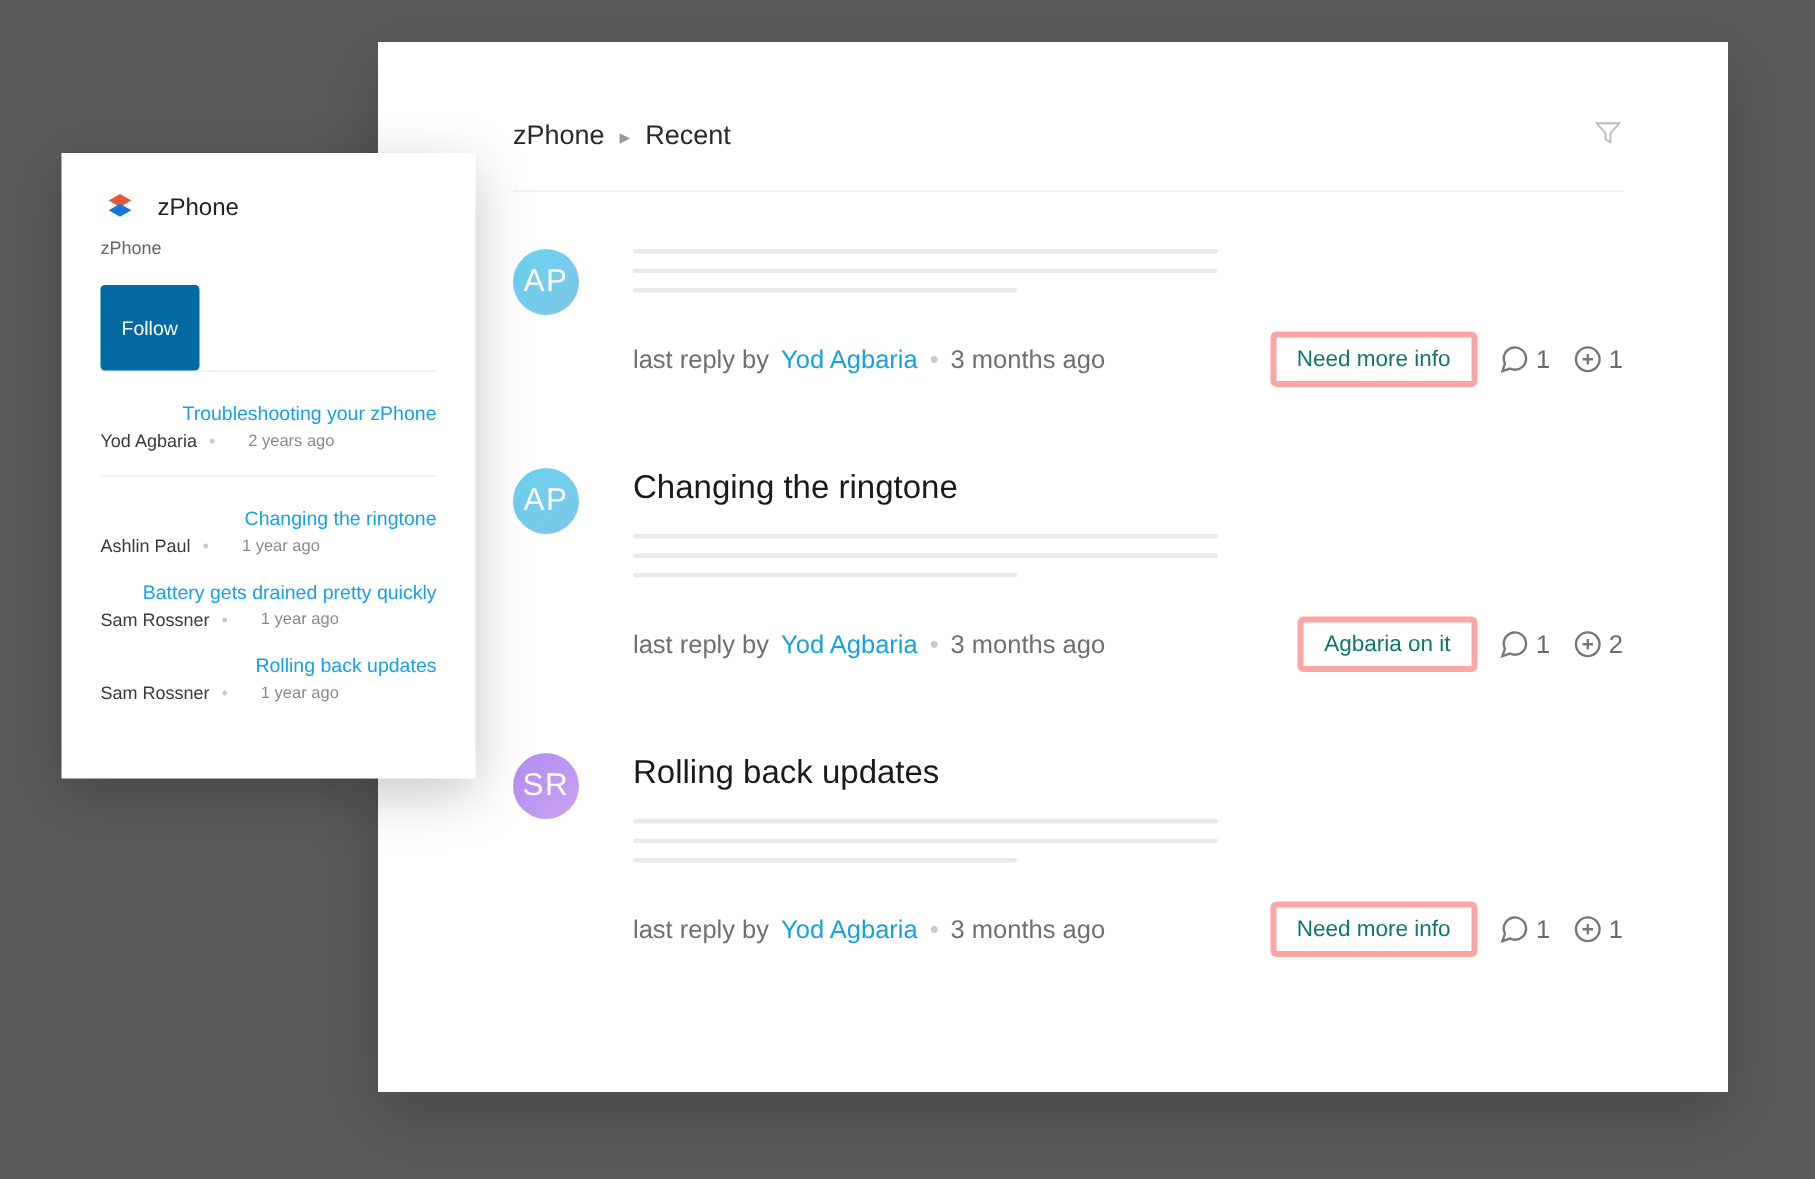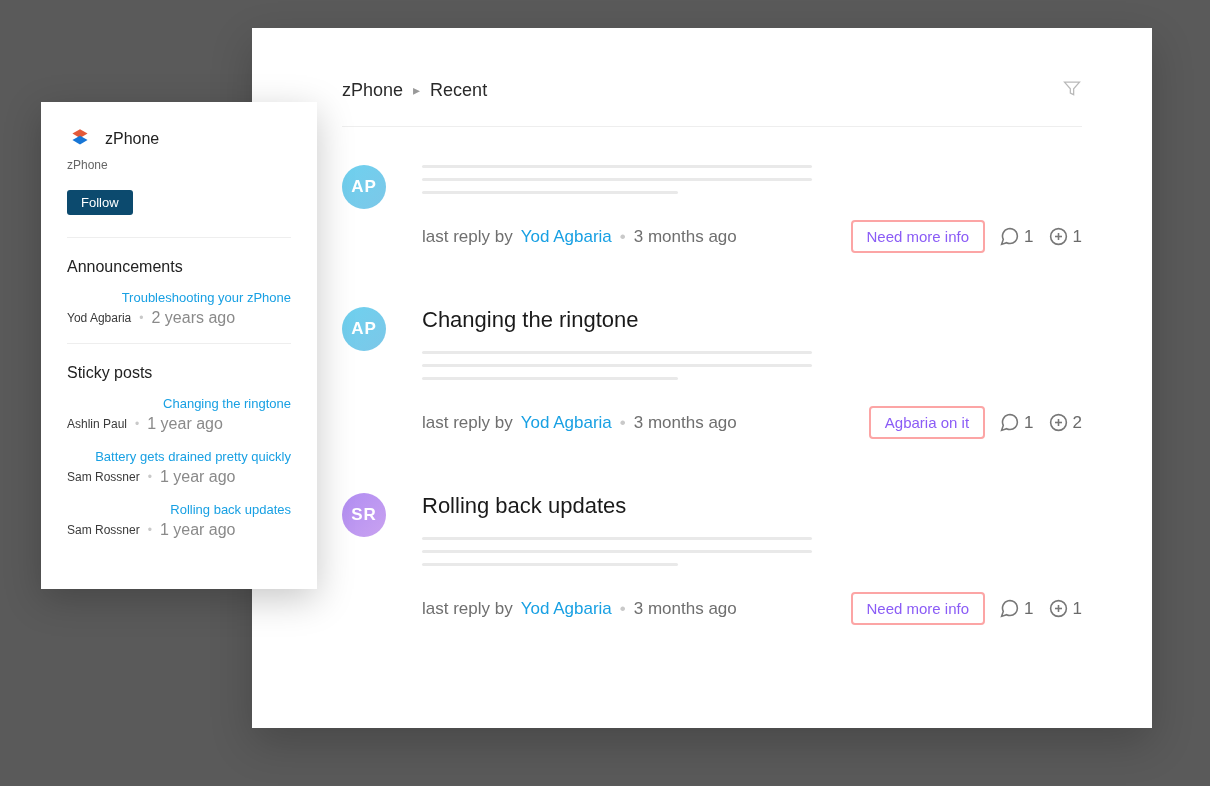--- a/index.html
+++ b/index.html
@@ -48,22 +48,22 @@
     margin-bottom: 54px;
   }
   .avatar {
     width: 44px;
     height: 44px;
     border-radius: 50%;
     display: flex;
     align-items: center;
     justify-content: center;
     color: #fff;
-    font-size: 17px;
-    font-weight: 700;
+    font-size: 21px;
+    font-weight: 400;
     letter-spacing: 1px;
     flex-shrink: 0;
   }
   .avatar.blue { background: linear-gradient(135deg, #6ed1ef, #7cc7e8); }
   .avatar.purple { background: linear-gradient(135deg, #b18df2, #c9a2f0); }
 
   .thread-body { flex: 1; }
   .thread-title {
     font-size: 22px;
     color: #1a1a1a;
@@ -96,22 +96,22 @@
   }
   .reply-meta a { color: #18a0e3; text-decoration: none; }
   .dot { color: #c9c9c9; }
 
   .right-group {
     display: flex;
     align-items: center;
     gap: 14px;
   }
   .status-badge {
-    border: 2px solid #fca5a5;
-    color: #8b5cf6;
+    border: 4px solid #fca5a5;
+    color: #0f766e;
     border-radius: 4px;
     padding: 6px 14px;
     font-size: 15px;
     background: #fff;
   }
   .count-item {
     display: flex;
     align-items: center;
     gap: 4px;
     color: #6a6a6a;
@@ -144,28 +144,27 @@
   .sb-product {
     font-size: 16px;
     color: #222;
   }
   .sb-sub {
     font-size: 12px;
     color: #666;
     margin-bottom: 18px;
   }
   .follow-btn {
-    background: #0c4a6e;
+    background: #0369a1;
     color: #fff;
     border: none;
     border-radius: 3px;
-    padding: 5px 14px;
+    padding: 21px 14px;
     font-size: 13px;
     cursor: pointer;
-    margin-bottom: 22px;
   }
   .sb-divider {
     height: 1px;
     background: #eee;
     margin-bottom: 20px;
   }
   .sb-section-title {
     font-size: 16px;
     color: #222;
     font-weight: 400;
@@ -180,21 +179,21 @@
     text-align: right;
   }
   .sb-meta {
     font-size: 12px;
     color: #3a3a3a;
     display: flex;
     align-items: center;
     gap: 8px;
     margin-bottom: 16px;
   }
-  .sb-meta .time { color: #8a8a8a; font-size: 16px; }
+  .sb-meta .time { color: #8a8a8a; font-size: 11px; margin-left: 14px; }
   .sb-section { margin-bottom: 8px; }
 </style>
 </head>
 <body>
 
 <div class="main-panel">
 
   <div class="breadcrumb-row">
     <div class="breadcrumb">
       <span>zPhone</span>
@@ -328,33 +327,31 @@
         <path d="M5 13 L12 9 L19 13 L12 17 Z" fill="#1776d6"></path>
       </svg>
     </span>
     <span class="sb-product">zPhone</span>
   </div>
   <div class="sb-sub">zPhone</div>
   <button class="follow-btn">Follow</button>
   <div class="sb-divider"></div>
 
   <div class="sb-section">
-    <div class="sb-section-title">Announcements</div>
     <a href="#" class="sb-link">Troubleshooting your zPhone</a>
     <div class="sb-meta">
       <span>Yod Agbaria</span>
       <span class="dot">•</span>
       <span class="time">2 years ago</span>
     </div>
   </div>
 
   <div class="sb-divider"></div>
 
   <div class="sb-section">
-    <div class="sb-section-title">Sticky posts</div>
 
     <a href="#" class="sb-link">Changing the ringtone</a>
     <div class="sb-meta">
       <span>Ashlin Paul</span>
       <span class="dot">•</span>
       <span class="time">1 year ago</span>
     </div>
 
     <a href="#" class="sb-link">Battery gets drained pretty quickly</a>
     <div class="sb-meta">

